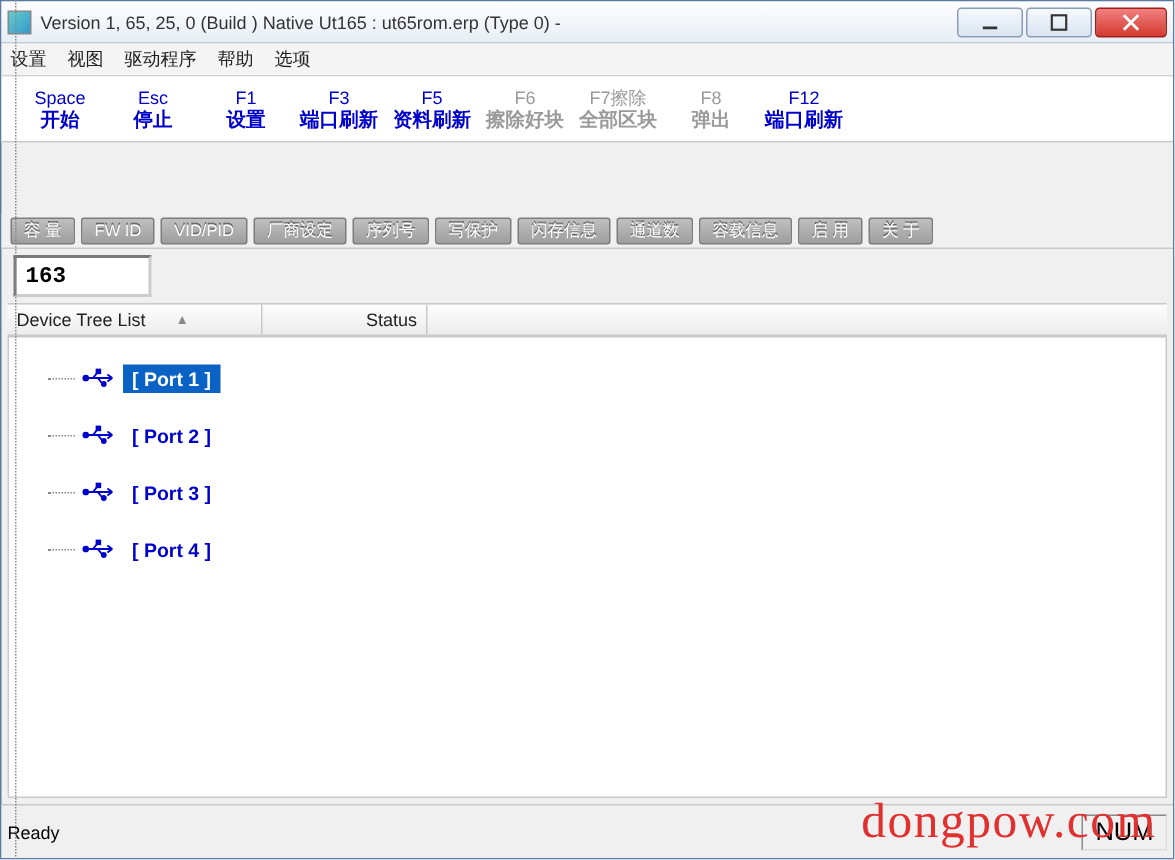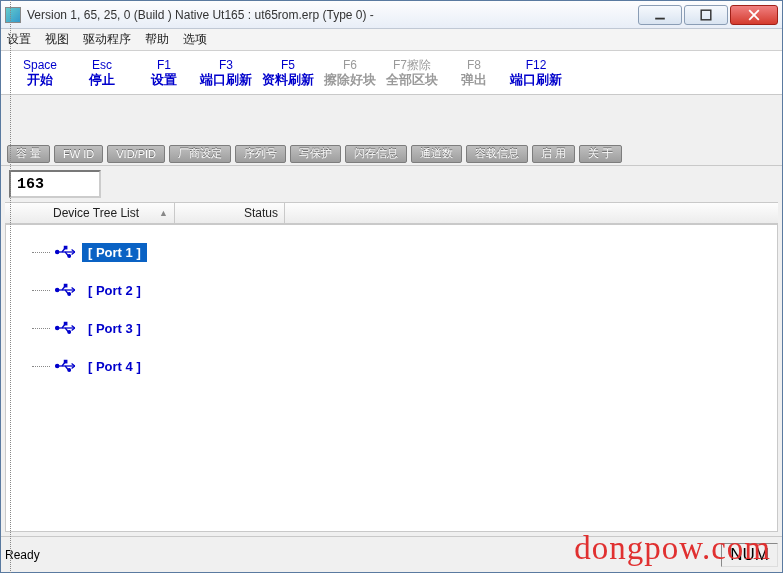--- a/index.html
+++ b/index.html
@@ -24,21 +24,21 @@
 .fkey .l { color: #0000cc; font-weight: bold; font-size: 13px; line-height: 16px; }
 .fkey.disabled .k, .fkey.disabled .l { color: #9a9a9a; }
 
 .toolbar2 { height: 24px; background: #f0f0f0; border-bottom: 1px solid #c9c9c9; display: flex; align-items: center; padding: 0 6px; gap: 4px; margin-top: 47px; }
 .tbtn { height: 18px; padding: 0 8px; border: 1px solid #7d7d7d; background: linear-gradient(#bfbfbf,#9e9e9e); color: #fff; font-size: 11px; border-radius: 2px; display: flex; align-items: center; cursor: default; text-shadow: 0 -1px 0 #666; }
 
 .counter-box { margin: 4px 8px; height: 28px; background: #fff; border: 2px inset #ccc; width: 92px; display: flex; align-items: center; padding-left: 6px; font-weight: bold; font-size: 15px; font-family: "Courier New", monospace; }
 
 .columns { height: 22px; background: linear-gradient(#fdfdfd,#ececec); border-top: 1px solid #c9c9c9; border-bottom: 1px solid #c9c9c9; display: flex; margin: 0 4px; }
 .col { border-right: 1px solid #c9c9c9; display: flex; align-items: center; padding: 0 6px; font-size: 12px; color: #222; }
-.col.c1 { width: 170px; justify-content: flex-end; gap: 20px; }
+.col.c1 { width: 170px; justify-content: flex-start; gap: 20px; }
 .col.c2 { width: 110px; justify-content: flex-end; }
 .sort-arrow { color: #888; font-size: 9px; }
 
 .tree-area { flex: 1; background: #fff; margin: 0 4px 4px 4px; border: 1px solid #c9c9c9; padding: 8px 16px 0 16px; overflow: hidden; }
 .tree-row { height: 38px; display: flex; align-items: center; position: relative; }
 .tree-line { position: absolute; left: 10px; top: 0; bottom: 0; border-left: 1px dotted #888; }
 .tree-row .hline { width: 18px; border-top: 1px dotted #888; margin-left: 10px; }
 .usb-icon { width: 24px; height: 18px; margin: 0 4px; display: flex; align-items: center; justify-content: center; }
 .usb-icon svg { width: 24px; height: 14px; }
 .port-label { color: #0000cc; font-weight: bold; font-size: 13px; padding: 2px 6px; }

